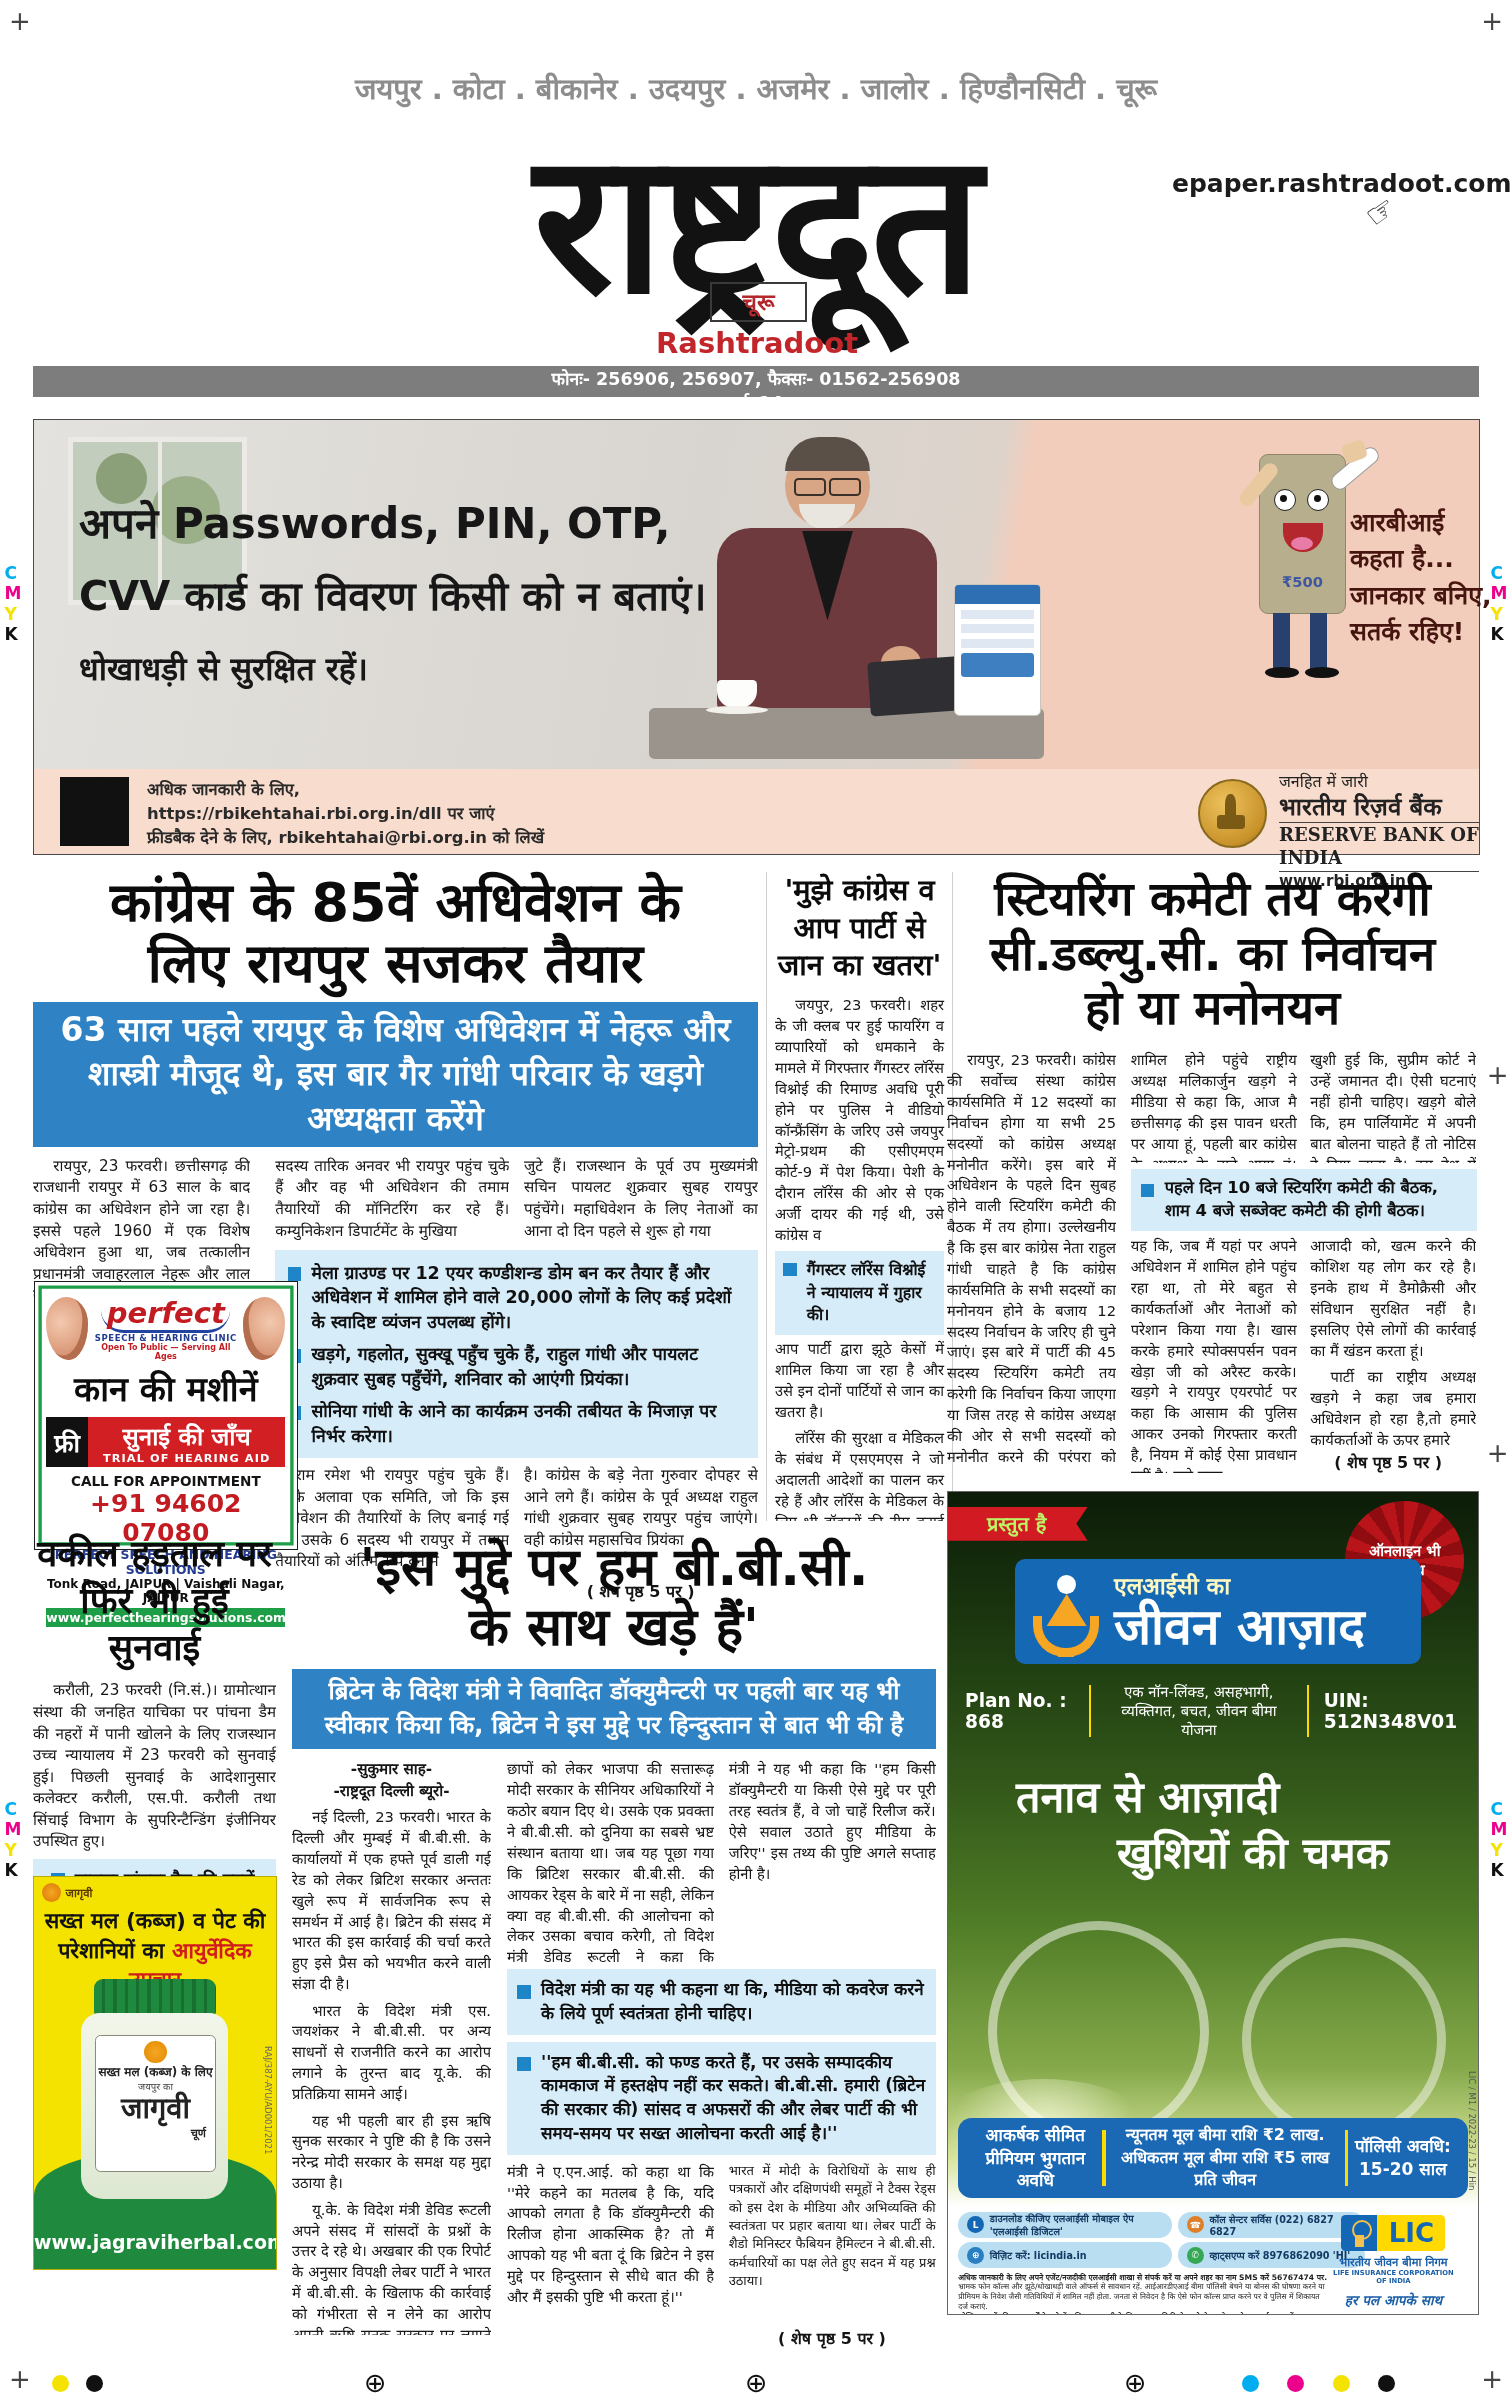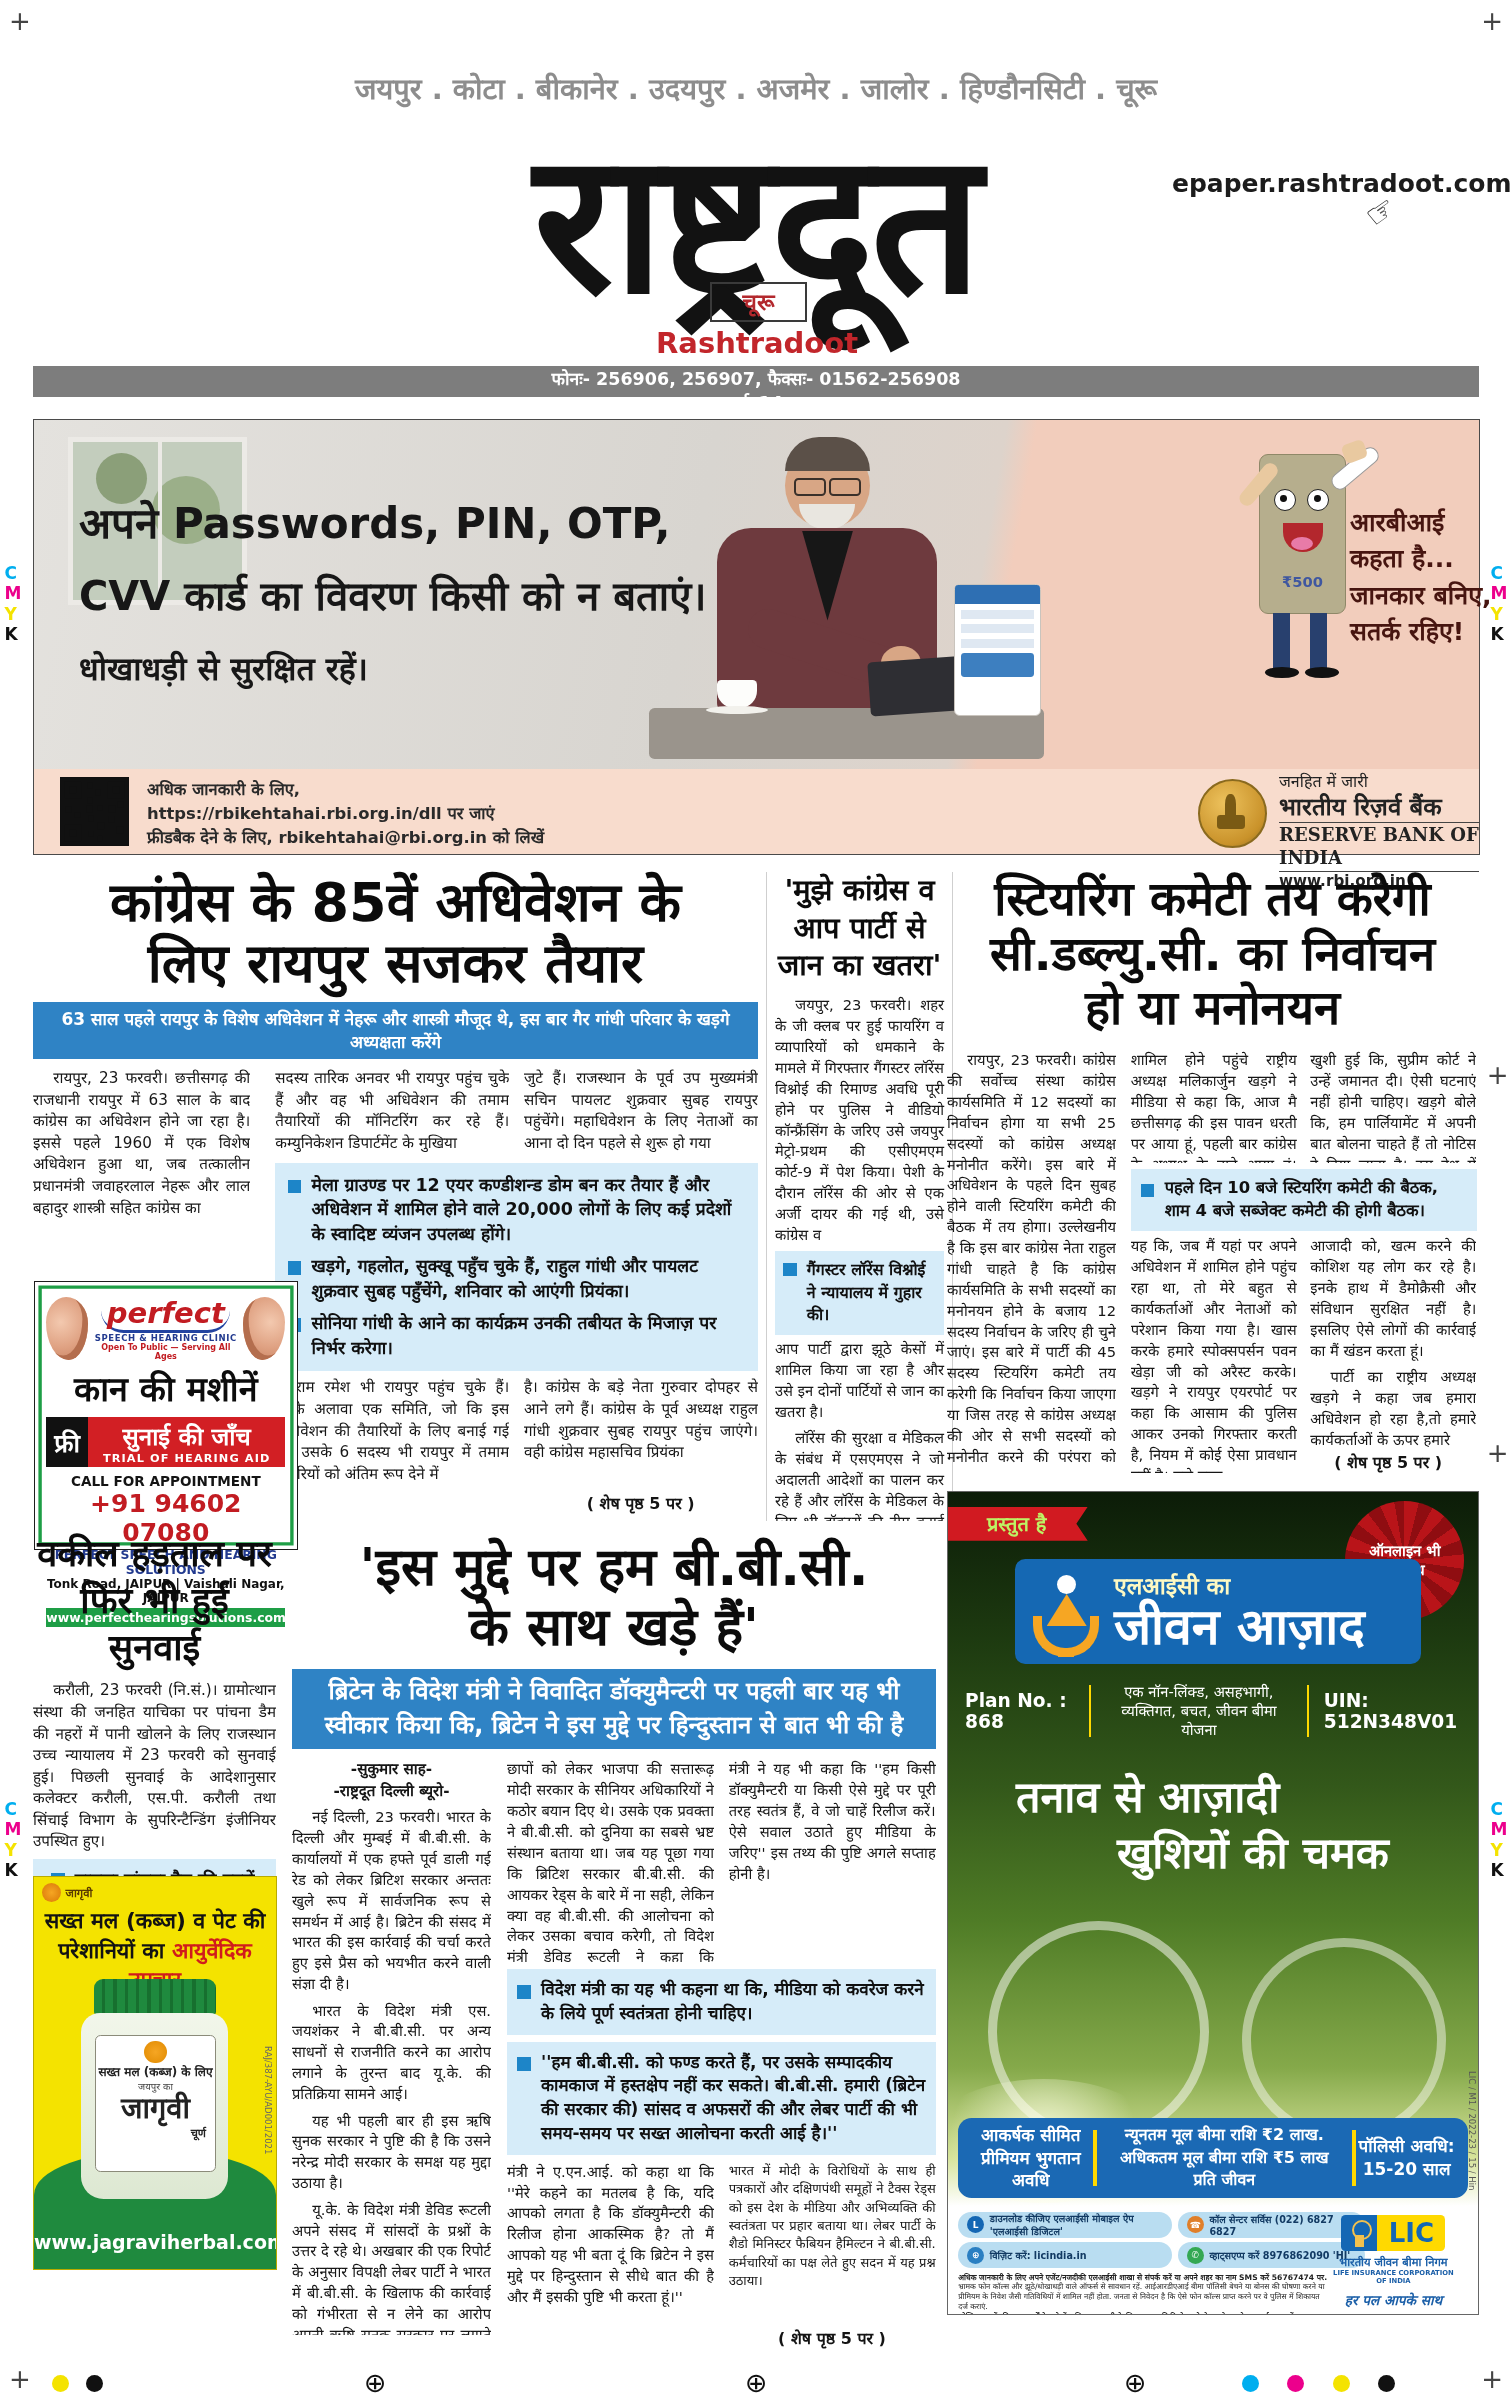--- a/index.html
+++ b/index.html
@@ -214,21 +214,21 @@
         <div style="font-size:24px;font-weight:bold">भारतीय रिज़र्व बैंक</div>
         <div style="font-size:18px;font-weight:bold;font-family:'DejaVu Serif',serif;border-top:1.1px solid #444;border-bottom:1.1px solid #444;padding:1.1px 0">RESERVE BANK OF INDIA</div>
         <div style="font-size:15.2px;font-weight:bold">www.rbi.org.in</div>
       </div>
     </div>
   </div>
 
   <div class="abs" style="left:33px;top:872px;width:725px">
     <div class="ctr h-cong">कांग्रेस के 85वें अधिवेशन के</div>
     <div class="ctr h-cong">लिए रायपुर सजकर तैयार</div>
-    <div class="banner" style="margin-top:8px;font-size:17px;line-height:1.35;padding:5.6px 9px">63 साल पहले रायपुर के विशेष अधिवेशन में नेहरू और शास्त्री मौजूद थे, इस बार गैर गांधी परिवार के खड़गे अध्यक्षता करेंगे</div>
+    <div class="banner" style="margin-top:8px;font-size:33px;line-height:1.35;padding:5.6px 9px">63 साल पहले रायपुर के विशेष अधिवेशन में नेहरू और शास्त्री मौजूद थे, इस बार गैर गांधी परिवार के खड़गे अध्यक्षता करेंगे</div>
     <div style="display:flex;gap:25px;margin-top:9px">
       <div class="col jt ovh" style="width:226px;height:186px">
         <p>रायपुर, 23 फरवरी। छत्तीसगढ़ की राजधानी रायपुर में 63 साल के बाद कांग्रेस का अधिवेशन होने जा रहा है। इससे पहले 1960 में एक विशेष अधिवेशन हुआ था, जब तत्कालीन प्रधानमंत्री जवाहरलाल नेहरू और लाल बहादुर शास्त्री सहित कांग्रेस का</p>
       </div>
       <div style="width:483px">
         <div style="display:flex;gap:14.7px">
           <div class="col jt ovh" style="width:234px;height:89px">
               <p style="text-indent:0">सदस्य तारिक अनवर भी रायपुर पहुंच चुके हैं और वह भी अधिवेशन की तमाम तैयारियों की मॉनिटरिंग कर रहे हैं। कम्युनिकेशन डिपार्टमेंट के मुखिया</p>
             </div>
           <div class="col jt ovh" style="width:234px;height:89px">
@@ -458,21 +458,21 @@
     <div class="abs" style="left:68px;top:274px;color:#fff;font-size:43px;font-weight:bold">तनाव से आज़ादी</div>
     <div class="abs" style="left:169px;top:330px;color:#fff;font-size:43px;font-weight:bold">खुशियों की चमक</div>
 
     <div class="abs" style="left:40px;top:429px;width:203px;height:203px;border:9px solid rgba(245,245,240,.55);border-radius:50%"></div>
     <div class="abs" style="left:294px;top:446px;width:186px;height:186px;border:9px solid rgba(245,245,240,.5);border-radius:50%"></div>
     <div class="abs" style="left:-22.6px;top:587px;width:237px;height:124px;border-radius:50%;background:radial-gradient(circle,rgba(255,255,230,.85),rgba(255,255,230,0) 70%)"></div>
 
     <div class="abs lic-band" style="left:10.2px;right:10.2px;top:626px;height:80px;padding:0 10.2px">
       <div class="ctr" style="flex:1.1;font-size:17px;line-height:1.35">आकर्षक सीमित प्रीमियम भुगतान अवधि</div>
       <div class="ybar" style="height:56px"></div>
-      <div class="ctr" style="flex:1.9;font-size:16px;line-height:1.4;padding:0 20px">न्यूनतम मूल बीमा राशि ₹2 लाख. अधिकतम मूल बीमा राशि ₹5 लाख प्रति जीवन</div>
+      <div class="ctr" style="flex:1.9;font-size:16px;line-height:1.4;padding:0 4px">न्यूनतम मूल बीमा राशि ₹2 लाख. अधिकतम मूल बीमा राशि ₹5 लाख प्रति जीवन</div>
       <div class="ybar" style="height:56px"></div>
       <div class="ctr" style="flex:0.9;font-size:17px;line-height:1.35">पॉलिसी अवधि: 15-20 साल</div>
     </div>
 
     <div class="abs" style="left:0;right:0;top:715px;bottom:0;background:#fff">
       <div class="abs" style="left:10.2px;top:4.5px;display:flex;flex-direction:column;gap:4.5px">
         <div style="display:flex;gap:5.6px">
           <div class="pill" style="width:196px">
               <span class="icn" style="background:#1467b4">L</span>
               <span>डाउनलोड कीजिए एलआईसी मोबाइल ऐप 'एलआईसी डिजिटल'</span>

